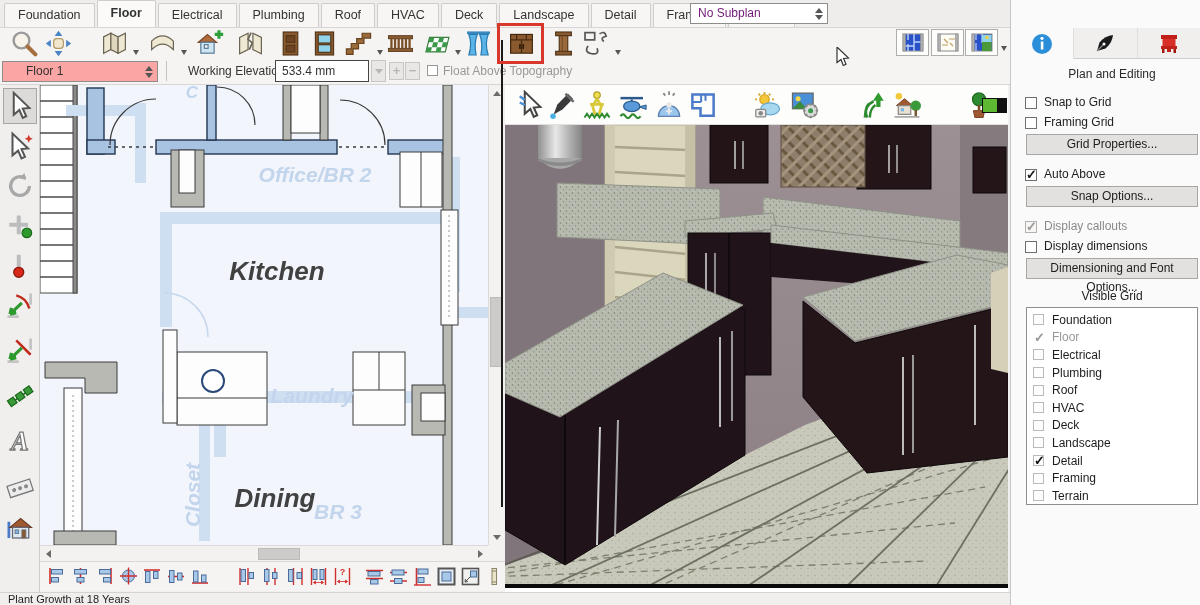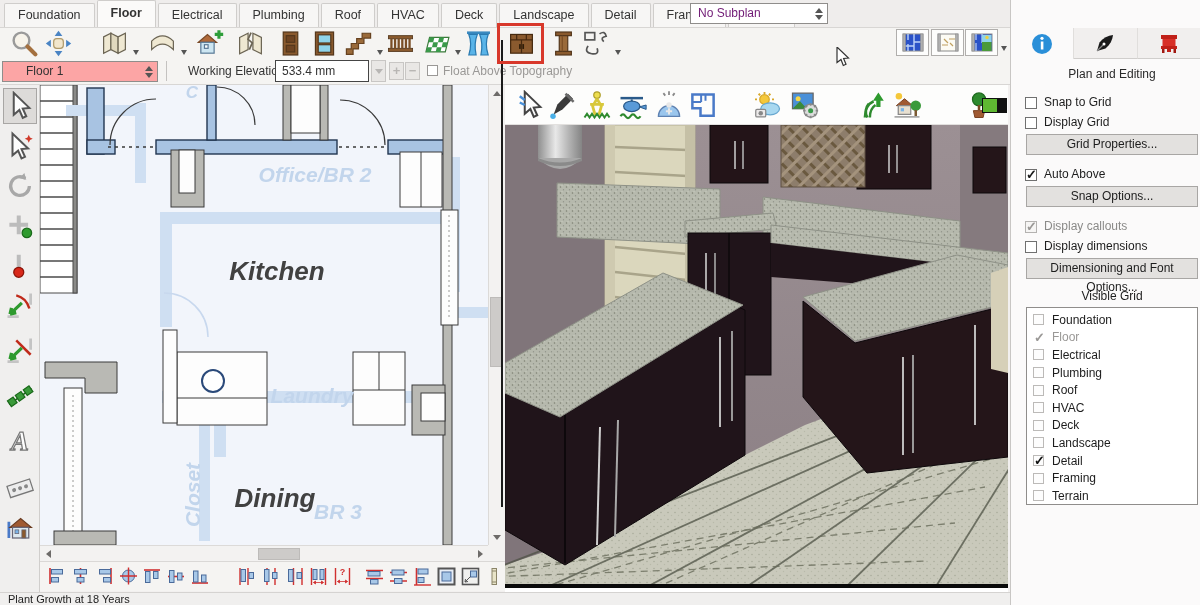--- a/index.html
+++ b/index.html
@@ -911,21 +911,21 @@
       </div>
     <div id="rp-body">
       <div class="rp-title">Plan and Editing</div>
       <div id="rp-controls">
           <div class="cbrow">
             <span class="cb"></span>
             <span>Snap to Grid</span>
           </div>
           <div class="cbrow">
             <span class="cb"></span>
-            <span>Display Grid</span>
+            <span>Framing Grid</span>
           </div>
           <button class="rp-btn">Grid Properties...</button>
           <div class="cbrow">
             <span class="cb checked"></span>
             <span>Auto Above</span>
           </div>
           <button class="rp-btn">Snap Options...</button>
           <div class="cbrow disabled">
             <span class="cb checked"></span>
             <span>Display callouts</span>

